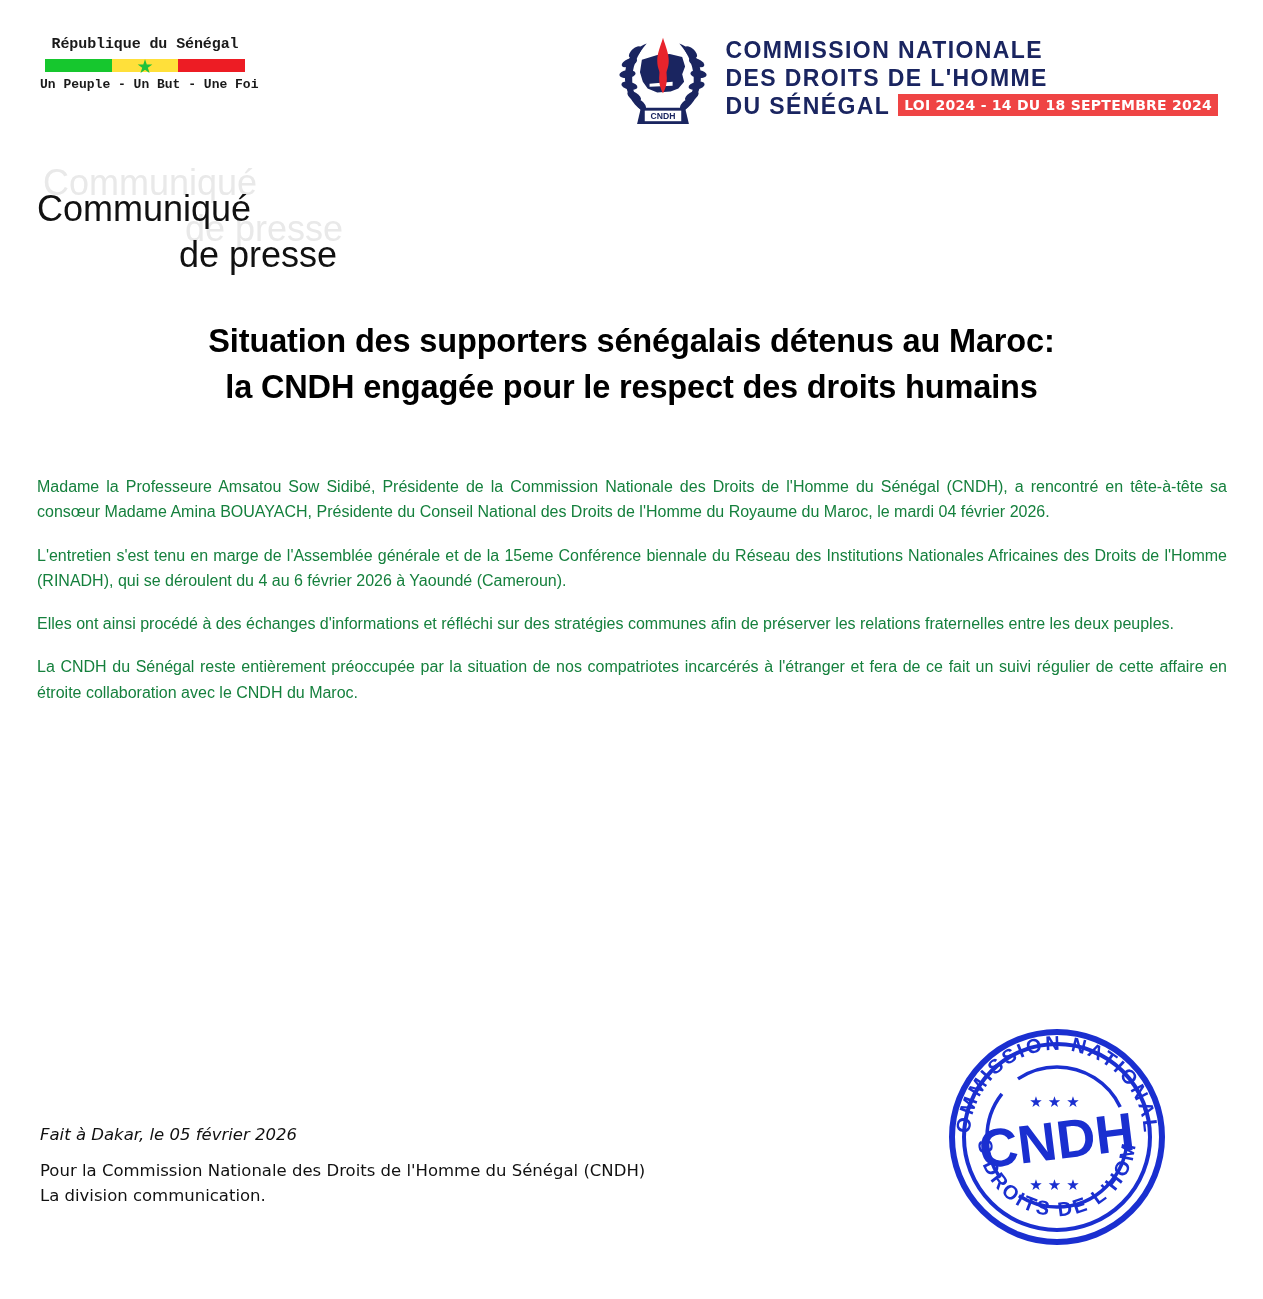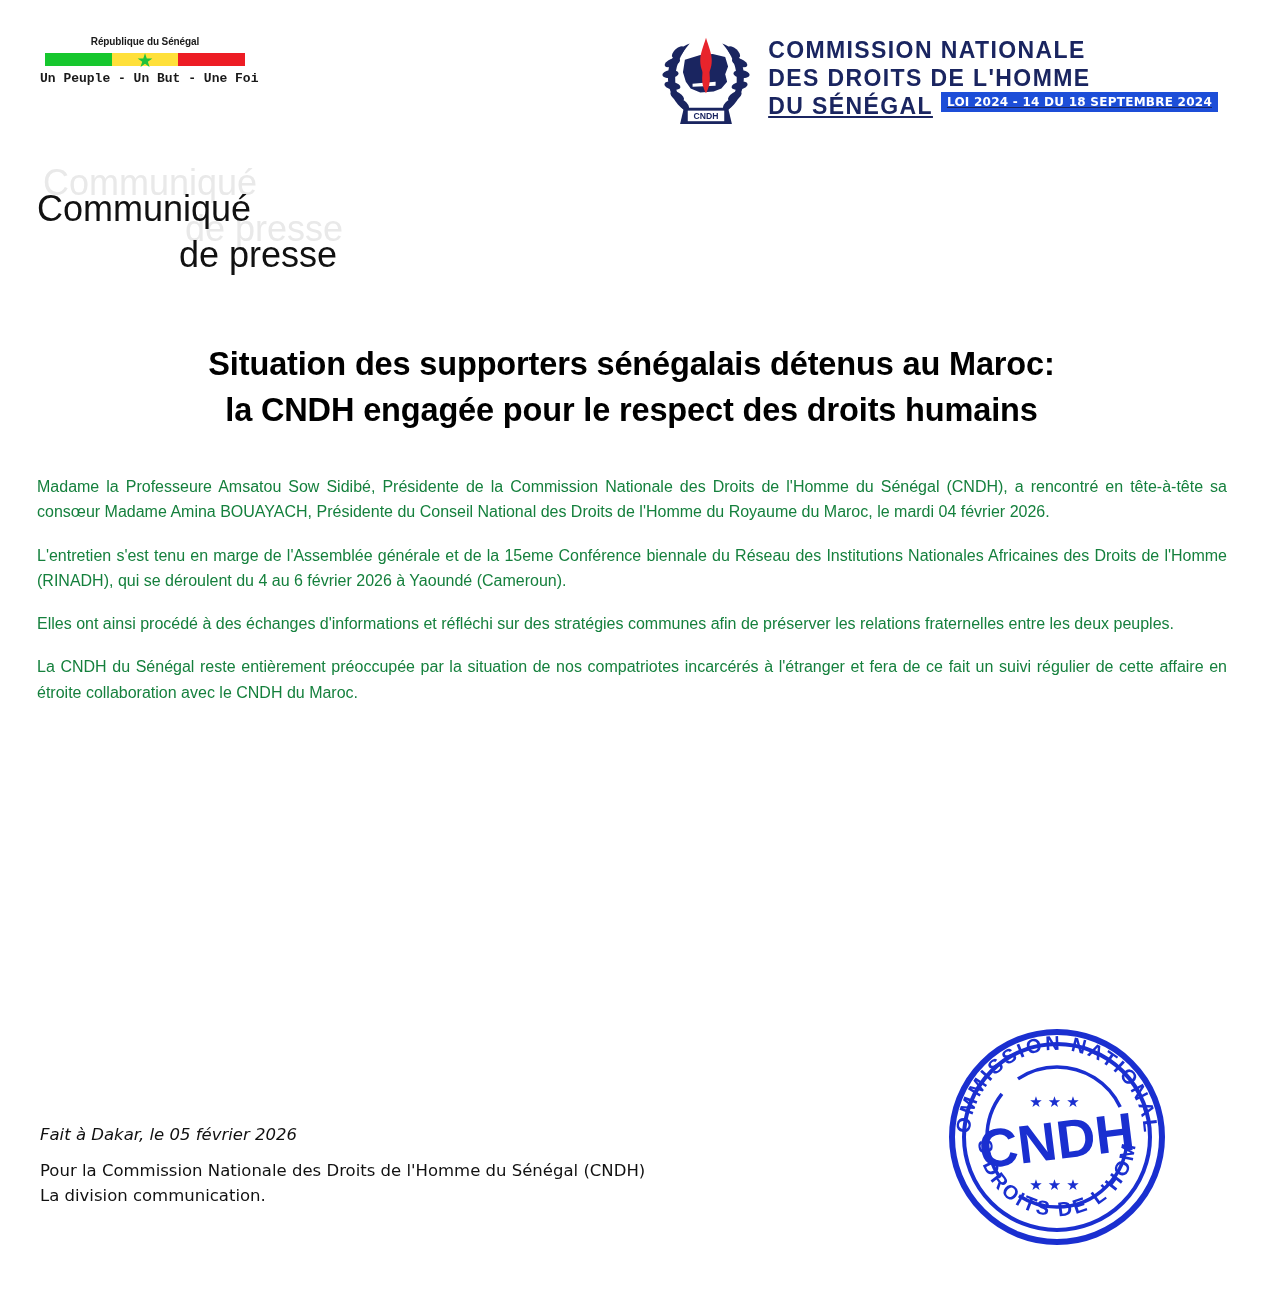--- a/index.html
+++ b/index.html
@@ -34,22 +34,22 @@
 
   
   .republic {
     position: absolute;
     left: 40px;
     top: 36px;
     width: 210px;
     text-align: center;
   }
   .republic-title {
-    font-family: Liberation Sans, sans-serif;
-    font-size: 10px;
+    font-family: Liberation Mono, monospace;
+    font-size: 15px;
     font-weight: bold;
     color: #1a1a1a;
     letter-spacing: -0.1px;
     white-space: nowrap;
   }
   .flag {
     margin: 6px auto 5px;
     width: 200px;
     height: 13px;
     display: flex;
@@ -87,29 +87,28 @@
     font-family: "Liberation Sans", sans-serif;
     color: #1a2560;
     font-weight: bold;
     font-size: 23px;
     line-height: 1.22;
     letter-spacing: 1.4px;
     white-space: nowrap;
   }
   .logo-line3 {
     display: flex;
-    align-items: flex-start;
+    align-items: flex-end;
     gap: 8px;
-    text-decoration: underline;
   }
   .law-banner {
-    background: #1d4ed8;
+    background: #ef4444;
     color: #ffffff;
     font-family: "DejaVu Sans", sans-serif;
-    font-size: 12px;
+    font-size: 14px;
     font-weight: bold;
     letter-spacing: 0.25px;
     padding: 3px 6px 2px;
     white-space: nowrap;
     margin-bottom: 4px;
   }
 
   
   .communique {
     position: absolute;
@@ -140,21 +139,20 @@
     top: 318px;
     left: 60px;
     right: 60px;
     text-align: center;
     font-family: "Liberation Sans", sans-serif;
     font-weight: bold;
     font-size: 32.5px;
     line-height: 1.42;
     color: #000000;
     letter-spacing: -0.15px;
-    margin-top: 23px;
   }
   .doc-title .tline { display: block; }
 
   
   .body-copy {
     position: absolute;
     top: 474px;
     left: 37px;
     width: 1190px;
   }

